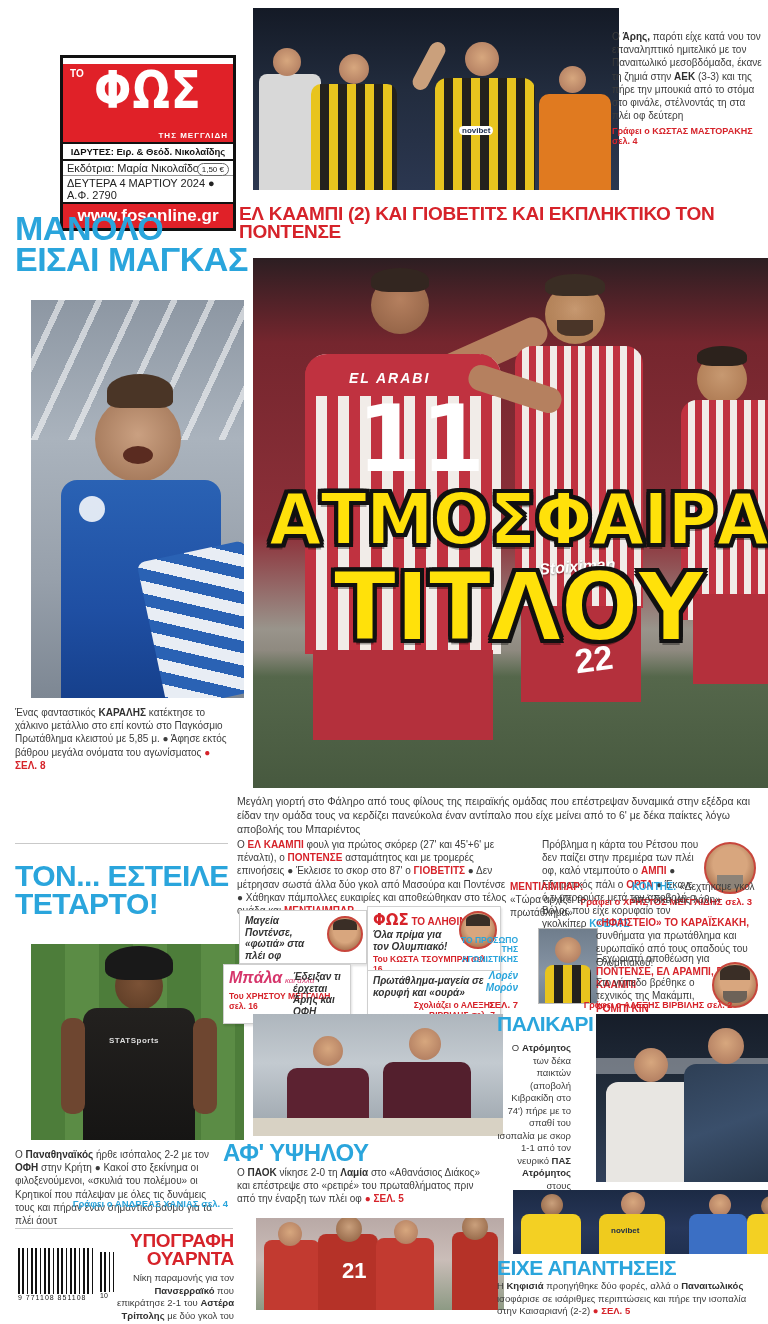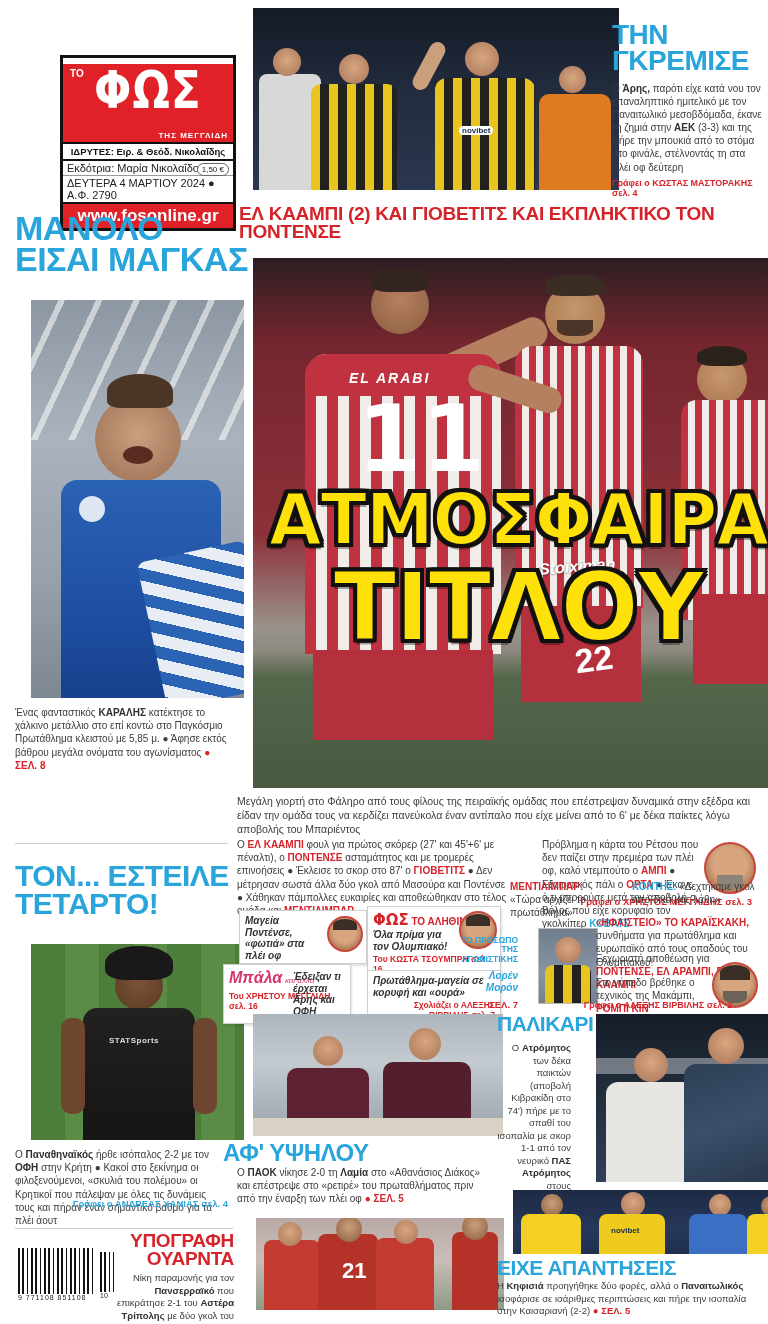--- a/index.html
+++ b/index.html
@@ -76,24 +76,20 @@
     <div class="head" style="left:86px;top:46px;width:30px;height:30px;background:radial-gradient(circle at 50% 45%,#d7a77e,#a9745a);"></div>
     <div class="fig" style="left:168px;top:32px;width:16px;height:52px;background:#caa07c;transform:rotate(28deg);border-radius:8px;"></div>
     <div class="fig stripes-yb" style="left:182px;top:70px;width:100px;height:112px;border-radius:12px 12px 0 0;"></div>
     <div class="head" style="left:212px;top:34px;width:34px;height:34px;background:radial-gradient(circle at 50% 45%,#d7a77e,#a9745a);"></div>
     <div class="fig" style="left:286px;top:86px;width:72px;height:96px;background:#e07a20;border-radius:10px 10px 0 0;"></div>
     <div class="head" style="left:306px;top:58px;width:27px;height:27px;background:radial-gradient(circle at 50% 45%,#d7a77e,#a9745a);"></div>
     <div class="abs" style="left:206px;top:118px;background:#fff;border-radius:6px;padding:0 3px;font-size:8px;font-weight:bold;color:#1b2a4a;">novibet</div>
   </div>
 
   <div class="abs" style="left:612px;top:22px;width:150px;">
-    <div class="blue-h" style="font-size:28px;">
-      <div>ΤΗΝ</div>
-      <div>ΓΚΡΕΜΙΣΕ</div>
-    </div>
     <div class="body-txt" style="margin-top:8px;"><span>Ο </span><span class="sg-b">Άρης,</span><span> παρότι είχε κατά νου τον επαναληπτικό ημιτελικό με τον Παναιτωλικό μεσοβδόμαδα, έκανε τη ζημιά στην </span><span class="sg-b">ΑΕΚ</span><span> (3-3) και της πήρε την μπουκιά από το στόμα στο φινάλε, στέλνοντάς τη στα πλέι οφ δεύτερη</span></div>
     <div class="byline-red" style="margin-top:4px;font-size:9px;">Γράφει ο ΚΩΣΤΑΣ ΜΑΣΤΟΡΑΚΗΣ σελ. 4</div>
   </div>
 
   <div class="abs blue-h" style="left:15px;top:213px;font-size:34px;">
     <div>ΜΑΝΟΛΟ</div>
     <div>ΕΙΣΑΙ ΜΑΓΚΑΣ</div>
   </div>
 
   <div class="ph" style="left:15px;top:300px;width:213px;height:398px;background:linear-gradient(180deg,#8d97a3 0%,#aab3bd 35%,#97a0ab 70%,#7d8793 100%);">

